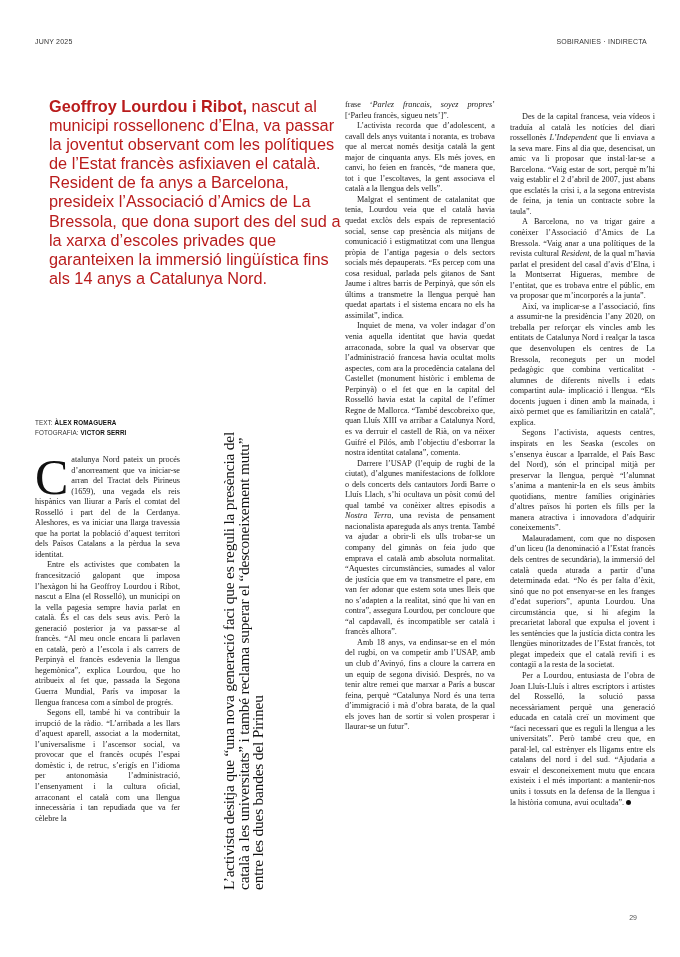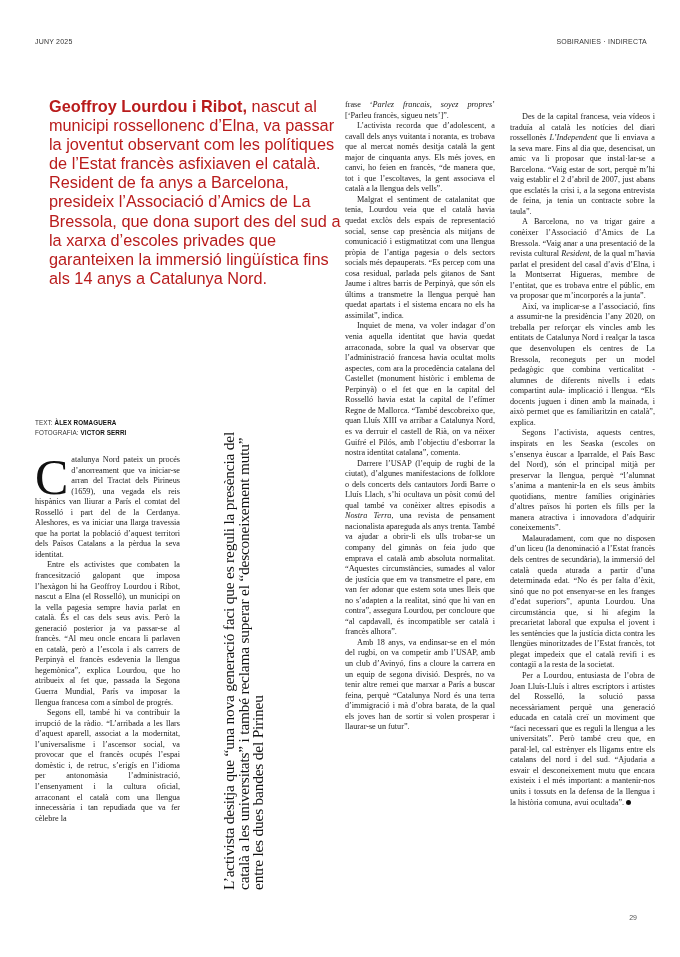--- a/index.html
+++ b/index.html
@@ -50,20 +50,20 @@
   <p class="noind"><span>frase ‘</span><i>Parlez francais, soyez propres</i><span>’ [‘Parleu francès, sigueu nets’]”.</span></p>
   <p>L’activista recorda que d’adolescent, a cavall dels anys vuitanta i noranta, es trobava que al mercat només desitja català la gent major de cinquanta anys. Els més joves, en canvi, ho feien en francès, “de manera que, tot i que l’escoltaves, la gent associava el català a la llengua dels vells”.</p>
   <p>Malgrat el sentiment de catalanitat que tenia, Lourdou veia que el català havia quedat exclòs dels espais de representació social, sense cap presència als mitjans de comunicació i estigmatitzat com una llengua pròpia de l’antiga pagesia o dels sectors socials més depauperats. “Es percep com una cosa residual, parlada pels gitanos de Sant Jaume i altres barris de Perpinyà, que són els últims a transmetre la llengua perquè han quedat apartats i el sistema encara no els ha assimilat”, indica.</p>
   <p>Inquiet de mena, va voler indagar d’on venia aquella identitat que havia quedat arraconada, sobre la qual va observar que l’administració francesa havia ocultat molts aspectes, com ara la procedència catalana del Castellet (monument històric i emblema de Perpinyà) o el fet que en la capital del Rosselló havia estat la capital de l’efímer Regne de Mallorca. “També descobreixo que, quan Lluís XIII va arribar a Catalunya Nord, es va derruir el castell de Rià, on va néixer Guifré el Pilós, amb l’objectiu d’esborrar la nostra identitat catalana”, comenta.</p>
   <p><span>Darrere l’USAP (l’equip de rugbi de la ciutat), d’algunes manifestacions de folklore o dels concerts dels cantautors Jordi Barre o Lluís Llach, s’hi ocultava un pòsit comú del qual també va conèixer altres episodis a </span><i>Nostra Terra</i><span>, una revista de pensament nacionalista apareguda als anys trenta. També va ajudar a obrir-li els ulls trobar-se un company del gimnàs on feia judo que emprava el català amb absoluta normalitat. “Aquestes circumstàncies, sumades al valor de justícia que em va transmetre el pare, em van fer adonar que estem sota unes lleis que no s’adapten a la realitat, sinó que hi van en contra”, assegura Lourdou, per concloure que “al capdavall, és incompatible ser català i francès alhora”.</span></p>
   <p>Amb 18 anys, va endinsar-se en el món del rugbi, on va competir amb l’USAP, amb un club d’Avinyó, fins a cloure la carrera en un equip de segona divisió. Després, no va tenir altre remei que marxar a París a buscar feina, perquè “Catalunya Nord és una terra d’immigració i mà d’obra barata, de la qual els joves han de sortir si volen prosperar i llaurar-se un futur”.</p>
 </div>
 
 <div class="col col4">
   <p><span>Des de la capital francesa, veia vídeos i traduïa al català les notícies del diari rossellonès </span><i>L’Independent</i><span> que li enviava a la seva mare. Fins al dia que, desencisat, un amic va li proposar que instal·lar-se a Barcelona. “Vaig estar de sort, perquè m’hi vaig establir el 2 d’abril de 2007, just abans que esclatés la crisi i, a la segona entrevista de feina, ja tenia un contracte sobre la taula”.</span></p>
-  <p><span>A Barcelona, no va trigar gaire a conèixer l’Associació d’Amics de La Bressola. “Vaig anar a una presentació de la revista cultural </span><i>Resident</i><span>, de la qual m’havia parlat el president del casal d’avis d’Elna, i la Montserrat Higueras, membre de l’entitat, que es trobava entre el públic, em va proposar que m’incorporés a la junta”.</span></p>
+  <p><span>A Barcelona, no va trigar gaire a conèixer l’Associació d’Amics de La Bressola. “Vaig anar a una polítiques de la revista cultural </span><i>Resident</i><span>, de la qual m’havia parlat el president del casal d’avis d’Elna, i la Montserrat Higueras, membre de l’entitat, que es trobava entre el públic, em va proposar que m’incorporés a la junta”.</span></p>
   <p>Així, va implicar-se a l’associació, fins a assumir-ne la presidència l’any 2020, on treballa per reforçar els vincles amb les entitats de Catalunya Nord i realçar la tasca que desenvolupen els centres de La Bressola, reconeguts per un model pedagògic que combina verticalitat -alumnes de diferents nivells i edats compartint aula- implicació i llengua. “Els docents juguen i dinen amb la mainada, i això permet que es familiaritzin en català”, explica.</p>
   <p>Segons l’activista, aquests centres, inspirats en les Seaska (escoles on s’ensenya èuscar a Iparralde, el País Basc del Nord), són el principal mitjà per preservar la llengua, perquè “l’alumnat s’anima a mantenir-la en els seus àmbits quotidians, mentre famílies originàries d’altres països hi porten els fills per la manera atractiva i innovadora d’adquirir coneixements”.</p>
   <p>Malauradament, com que no disposen d’un liceu (la denominació a l’Estat francès dels centres de secundària), la immersió del català queda aturada a partir d’una determinada edat. “No és per falta d’èxit, sinó que no pot ensenyar-se en les franges d’edat superiors”, apunta Lourdou. Una circumstància que, si hi afegim la precarietat laboral que expulsa el jovent i les sentències que la justícia dicta contra les llengües minoritzades de l’Estat francès, tot plegat impedeix que el català revifi i es contagiï a la resta de la societat.</p>
   <p><span>Per a Lourdou, entusiasta de l’obra de Joan Lluís-Lluís i altres escriptors i artistes del Rosselló, la solució passa necessàriament perquè una generació educada en català creï un moviment que “faci necessari que es reguli la llengua a les universitats”. Però també creu que, en paral·lel, cal estrènyer els lligams entre els catalans del nord i del sud. “Ajudaria a esvair el desconeixement mutu que encara existeix i el més important: a mantenir-nos units i tossuts en la defensa de la llengua i la història comuna, avui ocultada”.</span><span class="endmark"></span></p>
 </div>
 
 <div class="pagenum">29</div>
 
 </body></html>

